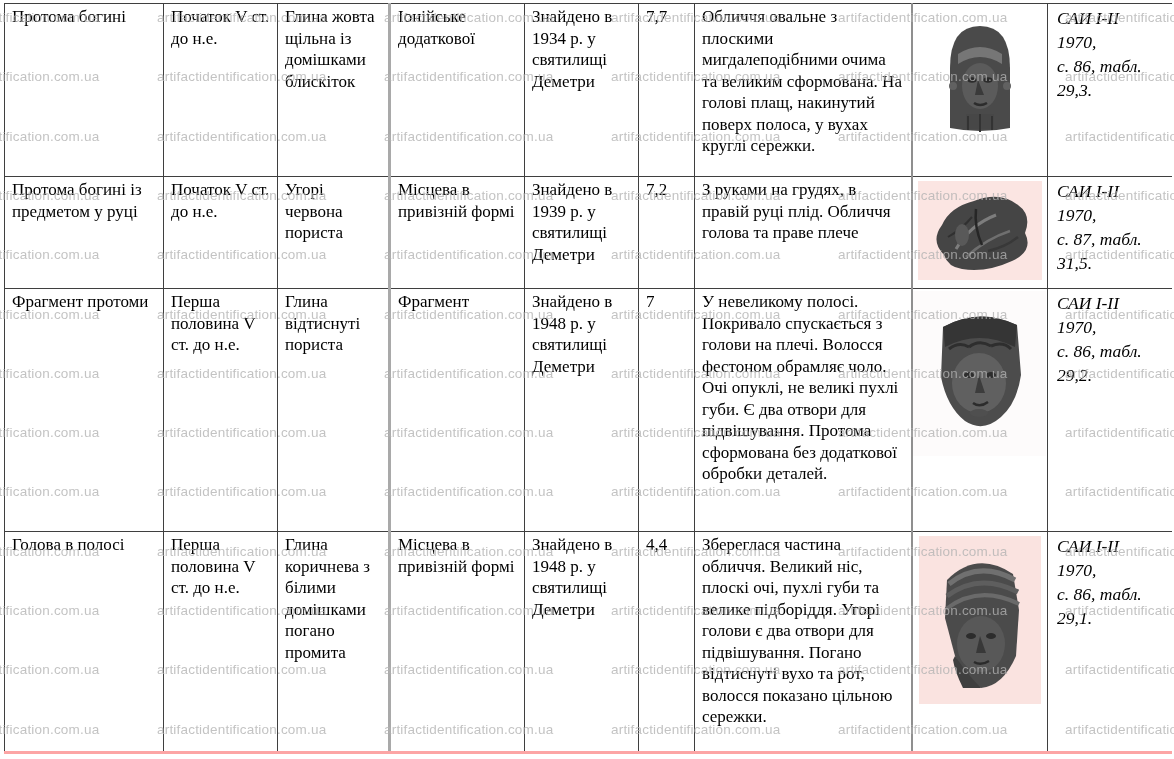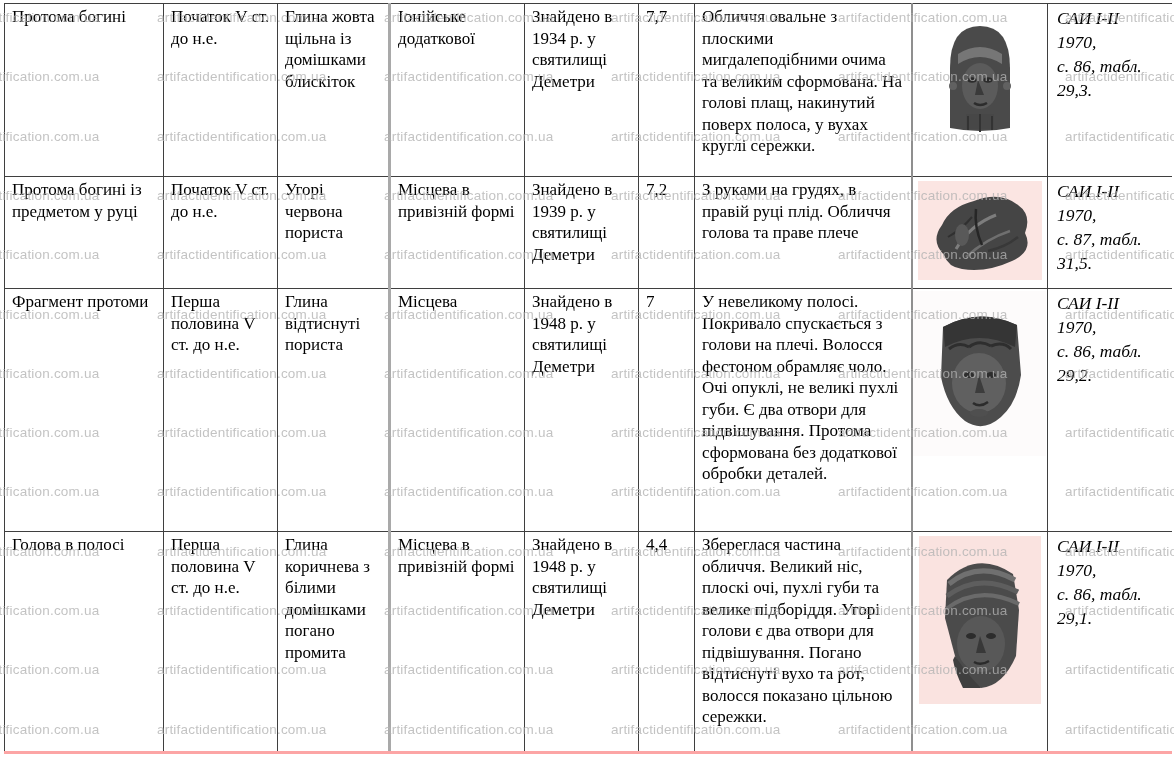--- a/index.html
+++ b/index.html
@@ -121,21 +121,21 @@
         <td class="c-ref">САИ I-II
 1970,
 с. 87, табл.
 31,5.</td>
       </tr>
 
       <tr class="r3">
         <td class="c-name">Фрагмент протоми</td>
         <td class="c-date">Перша половина V ст. до н.е.</td>
         <td class="c-clay">Глина відтиснуті пориста</td>
-        <td class="c-prod">Місцева</td>
+        <td class="c-prod">Фрагмент</td>
         <td class="c-found">Знайдено в 1948 р. у святилищі Деметри</td>
         <td class="c-h">7</td>
         <td class="c-desc">У невеликому полосі. Покривало спускається з голови на плечі. Волосся фестоном обрамляє чоло. Очі опуклі, не великі пухлі губи. Є два отвори для підвішування. Протома сформована без додаткової обробки деталей.</td>
         <td class="c-img">
           <div class="photo photo3">
             <svg viewBox="0 0 133 165">
               <path d="M30 36 Q66 16 104 34 L108 84 Q104 112 88 126 Q70 142 52 130 Q34 116 28 86 Z" fill="#4c4c4c"></path>
               <path d="M30 36 Q66 16 104 34 L102 56 Q66 38 32 56 Z" fill="#353535"></path>
               <path d="M36 58 Q46 50 56 56 M56 56 Q66 48 78 55 M78 55 Q90 50 98 58" stroke="#2e2e2e" stroke-width="3" fill="none"></path>
               <ellipse cx="66" cy="92" rx="27" ry="30" fill="#606060"></ellipse>

